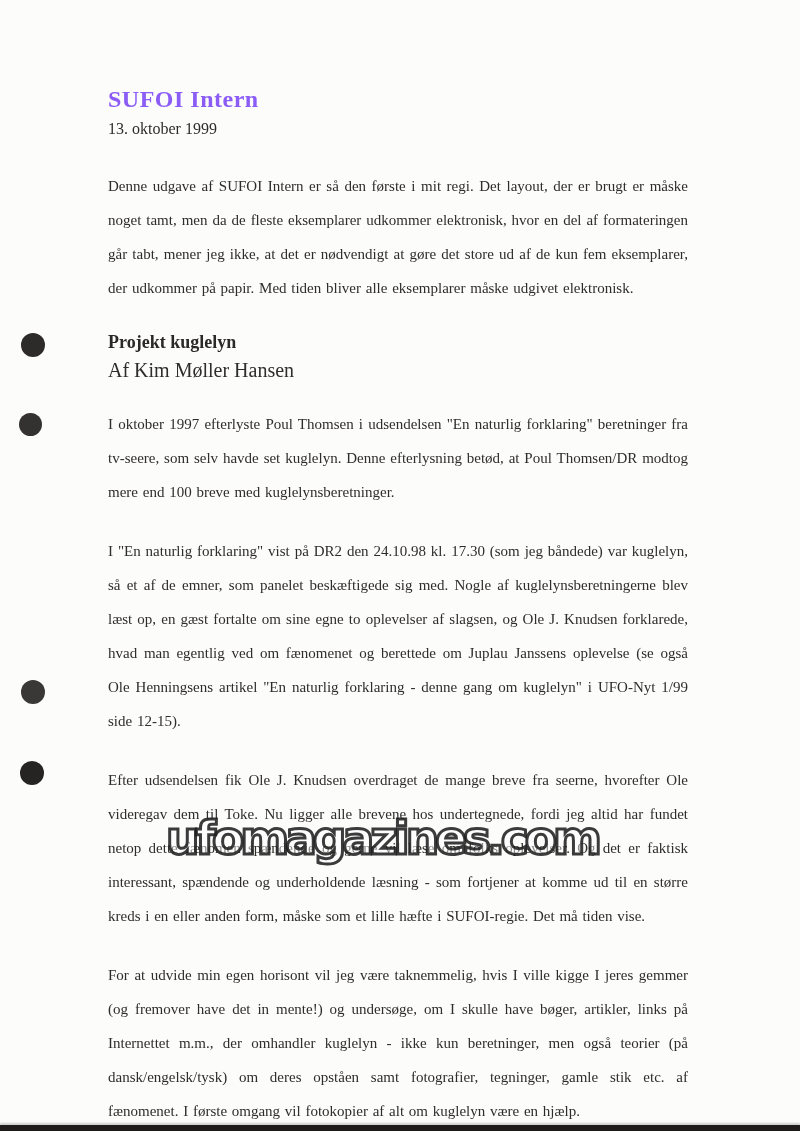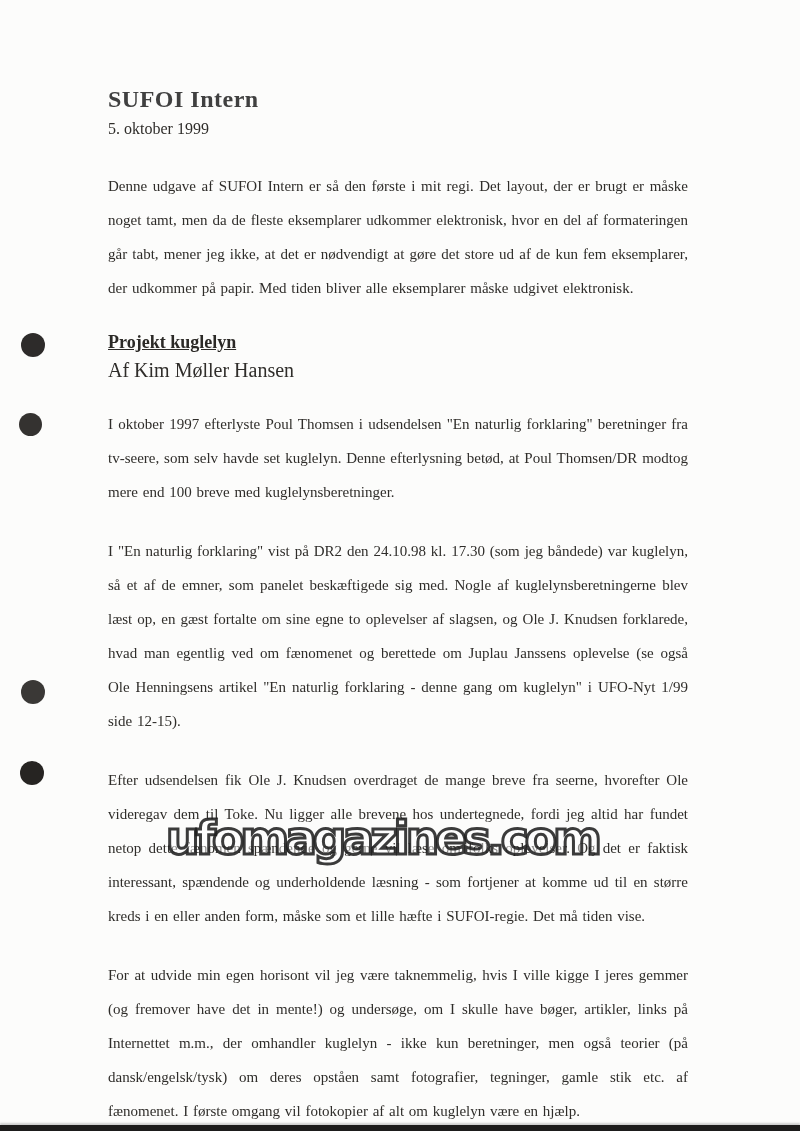--- a/index.html
+++ b/index.html
@@ -20,41 +20,40 @@
     position: absolute;
     left: 108px;
     top: 86px;
     width: 580px;
   }
   .doc-title {
     margin: 0;
     font-size: 24px;
     font-weight: bold;
     letter-spacing: 0.5px;
-    color: #404040;
+    color: #8b5cf6;
   }
   .doc-date {
     margin-top: 7px;
     font-size: 16px;
   }
   .body-par {
     margin: 0;
     margin-top: 25px;
     font-size: 15px;
     line-height: 34px;
     text-align: justify;
     word-spacing: 1px;
   }
   .section-heading {
     margin: 0;
     margin-top: 27px;
     font-size: 18px;
     font-weight: bold;
     color: #2b2926;
-    text-decoration: underline;
   }
   .byline {
     margin-top: 6px;
     font-size: 20px;
   }
   .punch-dot {
     position: absolute;
     width: 24px;
     height: 24px;
     border-radius: 50%;
@@ -94,21 +93,21 @@
 
 <div class="page">
 
   <span class="punch-dot dot-1"></span>
   <span class="punch-dot dot-2"></span>
   <span class="punch-dot dot-3"></span>
   <span class="punch-dot dot-4"></span>
 
   <main class="content">
     <h1 class="doc-title">SUFOI Intern</h1>
-    <div class="doc-date">5. oktober 1999</div>
+    <div class="doc-date">13. oktober 1999</div>
 
     <p class="body-par" style="margin-top:31px;">Denne udgave af SUFOI Intern er så den første i mit regi. Det layout, der er brugt er måske noget tamt, men da de fleste eksemplarer udkommer elektronisk, hvor en del af formateringen går tabt, mener jeg ikke, at det er nødvendigt at gøre det store ud af de kun fem eksemplarer, der udkommer på papir. Med tiden bliver alle eksemplarer måske udgivet elektronisk.</p>
 
     <h2 class="section-heading">Projekt kuglelyn</h2>
     <div class="byline">Af Kim Møller Hansen</div>
 
     <p class="body-par">I oktober 1997 efterlyste Poul Thomsen i udsendelsen "En naturlig forklaring" beretninger fra tv-seere, som selv havde set kuglelyn. Denne efterlysning betød, at Poul Thomsen/DR modtog mere end 100 breve med kuglelynsberetninger.</p>
     <p class="body-par">I "En naturlig forklaring" vist på DR2 den 24.10.98 kl. 17.30 (som jeg båndede) var kuglelyn, så et af de emner, som panelet beskæftigede sig med. Nogle af kuglelynsberetningerne blev læst op, en gæst fortalte om sine egne to oplevelser af slagsen, og Ole J. Knudsen forklarede, hvad man egentlig ved om fænomenet og berettede om Juplau Janssens oplevelse (se også Ole Henningsens artikel "En naturlig forklaring - denne gang om kuglelyn" i UFO-Nyt 1/99 side 12-15).</p>
     <p class="body-par">Efter udsendelsen fik Ole J. Knudsen overdraget de mange breve fra seerne, hvorefter Ole videregav dem til Toke. Nu ligger alle brevene hos undertegnede, fordi jeg altid har fundet netop dette fænomen spændende og gerne vil læse om folks oplevelser. Og det er faktisk interessant, spændende og underholdende læsning - som fortjener at komme ud til en større kreds i en eller anden form, måske som et lille hæfte i SUFOI-regie. Det må tiden vise.</p>
     <p class="body-par">For at udvide min egen horisont vil jeg være taknemmelig, hvis I ville kigge I jeres gemmer (og fremover have det in mente!) og undersøge, om I skulle have bøger, artikler, links på Internettet m.m., der omhandler kuglelyn - ikke kun beretninger, men også teorier (på dansk/engelsk/tysk) om deres opståen samt fotografier, tegninger, gamle stik etc. af fænomenet. I første omgang vil fotokopier af alt om kuglelyn være en hjælp.</p>

